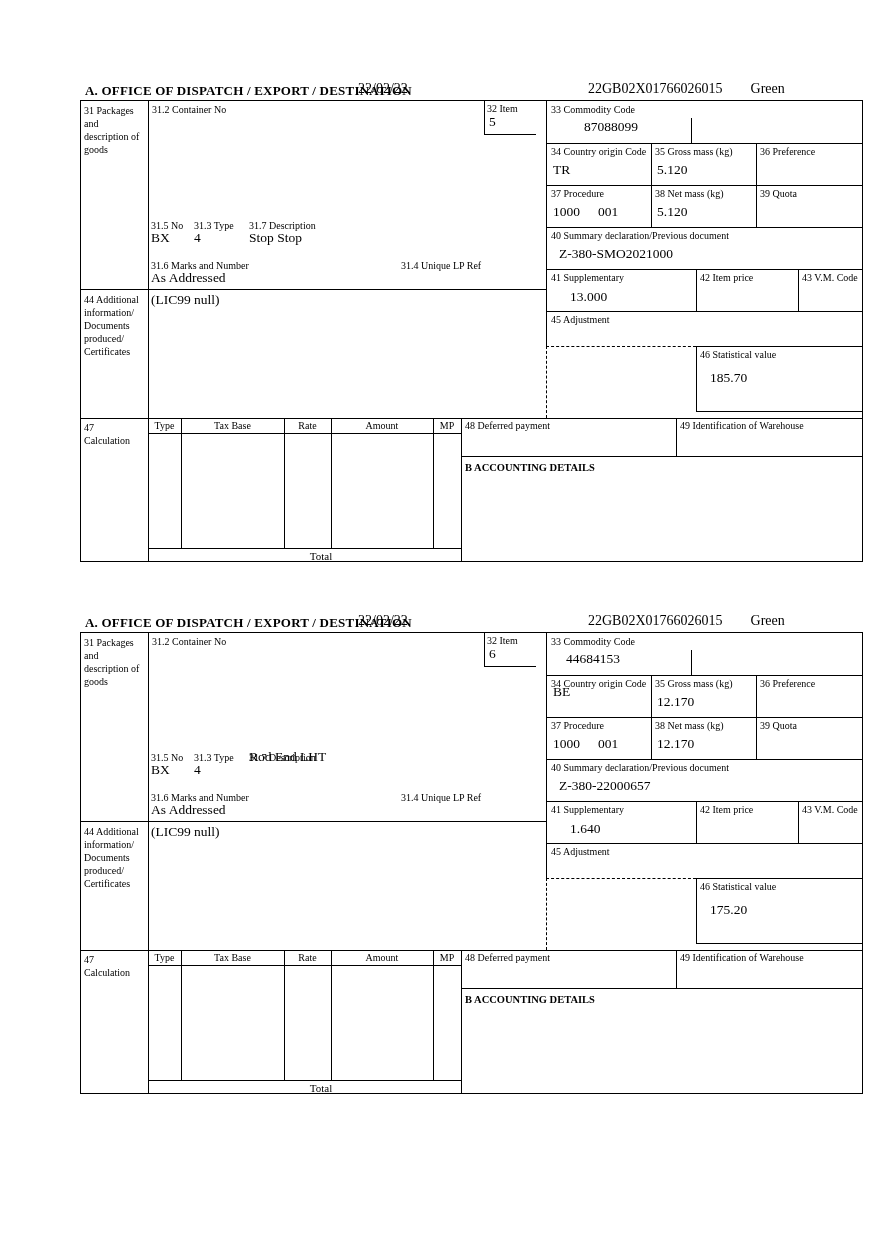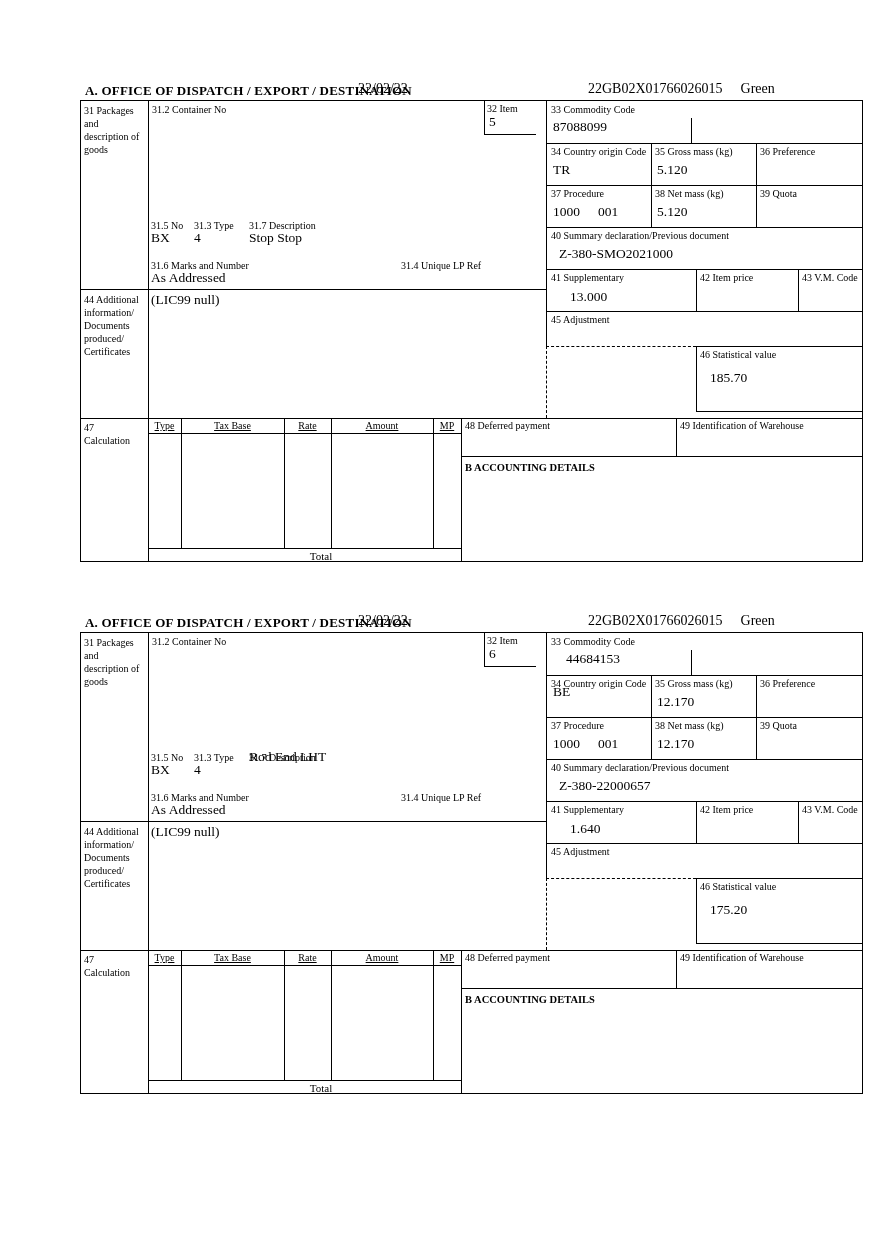--- a/index.html
+++ b/index.html
@@ -8,28 +8,28 @@
   .page { position:relative; width:882px; height:1250px; background:#fff; overflow:hidden; }
   .section { position:absolute; left:80px; width:783px; height:482px; }
   .page > .section:nth-of-type(1) { top:80px; }
   .page > .section:nth-of-type(2) { top:612px; }
   .box { position:absolute; left:0; top:20px; width:783px; height:462px; border:1px solid #000; }
   .t { position:absolute; white-space:nowrap; }
   .w { white-space:normal; line-height:1.3; }
   .s { font-size:10px; }
   .v { font-size:13.5px; }
   .b { font-weight:bold; }
-  .c { text-align:center;text-decoration:underline; }
+  .c { text-align:center; }
   .hl { position:absolute; height:1px; background:#000; }
   .vl { position:absolute; width:1px; background:#000; }
   .dh { position:absolute; height:0; border-top:1px dashed #000; }
   .dv { position:absolute; width:0; border-left:1px dashed #000; }
   .hdr-title { font-weight:bold; font-size:13px; letter-spacing:.2px; }
   .hdr-val { font-size:14px; }
-  .status-gap { margin-left:18px; }
+  .status-gap { margin-left:28px; }
 </style>
 </head>
 <body>
 
 <div class="page">
 
     <div class="section">
 
       <div class="t hdr-title" style="left:5px;top:3px">A.  OFFICE OF DISPATCH / EXPORT / DESTINATION</div>
       <div class="t hdr-val" style="left:278px;top:1px">22/02/22</div>
@@ -81,21 +81,21 @@
         <div class="t v" style="left:70px;top:129px">BX</div>
         <div class="t v" style="left:113px;top:129px">4</div>
         <div class="t v" style="left:168px;top:129px">Stop Stop</div>
         <div class="t s" style="left:70px;top:159px">31.6 Marks and Number</div>
         <div class="t s" style="left:320px;top:159px">31.4 Unique LP Ref</div>
         <div class="t v" style="left:70px;top:169px">As Addressed</div>
 
         <div class="t v" style="left:70px;top:191px">(LIC99 null)</div>
 
         <div class="t s" style="left:470px;top:3px">33 Commodity Code</div>
-        <div class="t v" style="left:472px;top:18px">87088099</div>
+        <div class="t v" style="left:503px;top:18px">87088099</div>
 
         <div class="t s" style="left:470px;top:45px">34 Country origin Code</div>
         <div class="t s" style="left:574px;top:45px">35 Gross mass (kg)</div>
         <div class="t s" style="left:679px;top:45px">36 Preference</div>
         <div class="t v" style="left:472px;top:61px">TR</div>
         <div class="t v" style="left:576px;top:61px">5.120</div>
 
         <div class="t s" style="left:470px;top:87px">37 Procedure</div>
         <div class="t s" style="left:574px;top:87px">38 Net mass (kg)</div>
         <div class="t s" style="left:679px;top:87px">39 Quota</div>

